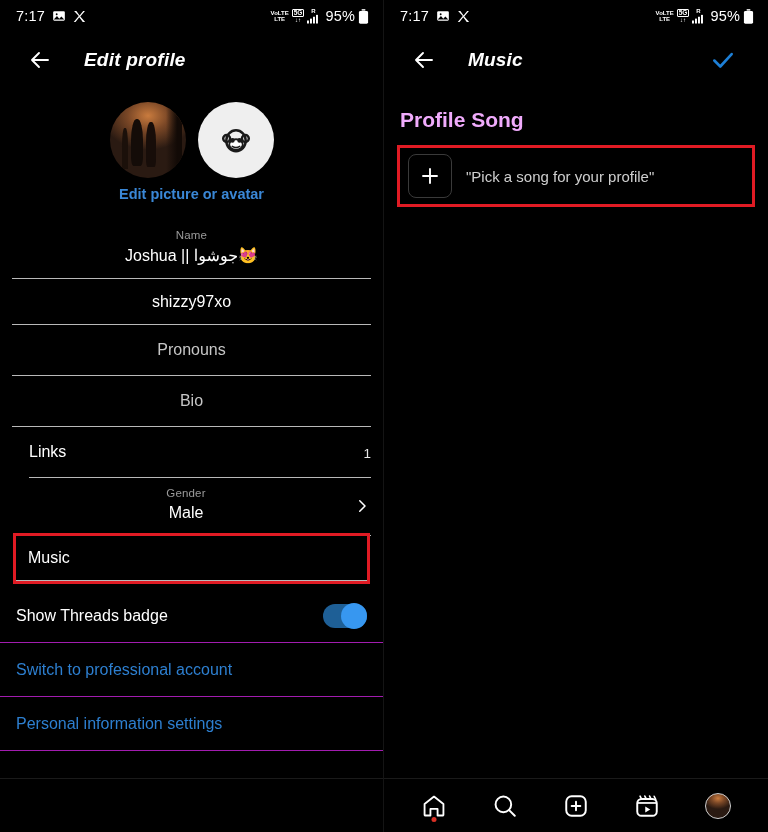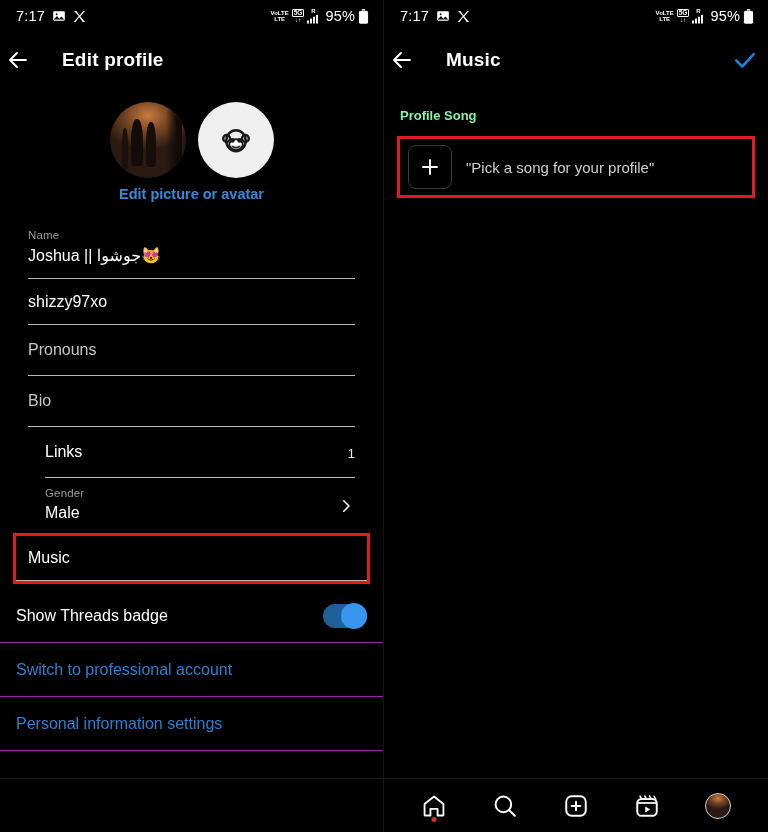--- a/index.html
+++ b/index.html
@@ -25,21 +25,21 @@
   .ic { display: inline-flex; align-items: center; justify-content: center; }
   .sb-pct { font-size: 14.5px; font-weight: 500; margin-left: 3px; letter-spacing: .2px; }
 
   .stack-ic { display: flex; flex-direction: column; align-items: center; line-height: 1;
               font-size: 6px; font-weight: bold; color: #fff; }
   .stack-ic .top { font-size: 6px; }
   .stack-ic .bot { font-size: 6px; }
   .boxed { border: 1px solid #fff; padding: 0 1px; border-radius: 1px; font-size: 6.5px; font-weight: 700; }
 
   
-  .appbar { height: 56px; display: flex; align-items: center; padding: 0 6px; }
+  .appbar { height: 56px; display: flex; align-items: center; padding: 0 28px; font-style: italic; }
   .appbar .back { width: 34px; height: 34px; display: flex; align-items: center; justify-content: flex-start; cursor: pointer; }
   .appbar .title { font-size: 19px; font-weight: 700; color: #fff; margin-left: 22px; letter-spacing: .2px; }
   .appbar .spacer { flex: 1; }
   .appbar .check { width: 34px; height: 34px; display: flex; align-items: center; justify-content: center; cursor: pointer; }
 
   
   .avatars { display: flex; justify-content: center; align-items: center; gap: 12px; margin-top: 14px; }
   .av {
     width: 76px; height: 76px; border-radius: 50%; overflow: hidden;
     display: flex; align-items: center; justify-content: center; cursor: pointer;
@@ -57,21 +57,21 @@
   }
   .av.photo::after {
     content: ""; position: absolute; right: 4%; top: 0; width: 22%; height: 100%;
     background: linear-gradient(90deg, rgba(20,12,8,0) 0%, #120a06 70%);
   }
   .av.avatar { background: #efefef; }
 
   .edit-link { text-align: center; margin-top: 8px; font-size: 14.5px; color: #3a87d6; font-weight: 600; cursor: pointer; }
 
   
-  .form { margin-top: 18px; padding: 0 28px; }
+  .form { margin-top: 18px; padding: 0 12px; text-align: center; }
   .field { padding-top: 9px; border-bottom: 1px solid #b9b9b9; position: relative; }
   .field .lbl { font-size: 11.5px; color: #9a9a9a; letter-spacing: .15px; }
   .field .val { font-size: 16px; color: #fff; padding: 5px 0 13px; min-height: 22px; }
   .field .val.ph { color: #c6c6c6; }
   .field.tall { padding-top: 16px; }
   .field.tall .val { padding-top: 0; padding-bottom: 16px; }
 
   .rowfield { display: flex; align-items: center; justify-content: space-between; margin-left: 17px; }
   .rowfield .left-col { flex: 1; min-width: 0; }
   .count { font-size: 13.5px; color: #e8e8e8; padding-bottom: 13px; }
@@ -93,21 +93,21 @@
   .listrow {
     height: 54px; display: flex; align-items: center; justify-content: space-between;
     padding: 0 16px; border-bottom: 1px solid #a21caf; cursor: pointer;
   }
   .listrow .t { font-size: 16px; color: #fff; }
   .listrow .t.blue { color: #2d7fd0; }
   .switch { width: 44px; height: 24px; border-radius: 12px; background: #1e5f96; position: relative; cursor: pointer; }
   .switch .knob { position: absolute; right: 0; top: -1px; width: 26px; height: 26px; border-radius: 50%; background: #3797f0; }
 
   
-  .section-title { font-size: 13px; font-weight: 700; color: #86efac; padding: 20px 16px 0; }
+  .section-title { font-size: 21px; font-weight: 700; color: #f0abfc; padding: 20px 16px 0; }
   .song-row { display: flex; align-items: center; gap: 14px; margin: 16px 16px 0; padding: 6px 6px 6px 8px; cursor: pointer; }
   .plusbox {
     width: 44px; height: 44px; border: 1px solid #3a3a3a; border-radius: 8px;
     display: flex; align-items: center; justify-content: center; flex: 0 0 auto;
   }
   .song-text { font-size: 15px; color: #cfcfcf; }
 
   
   .bottomnav {
     position: absolute; left: 0; bottom: 0; width: 384px; height: 54px;

